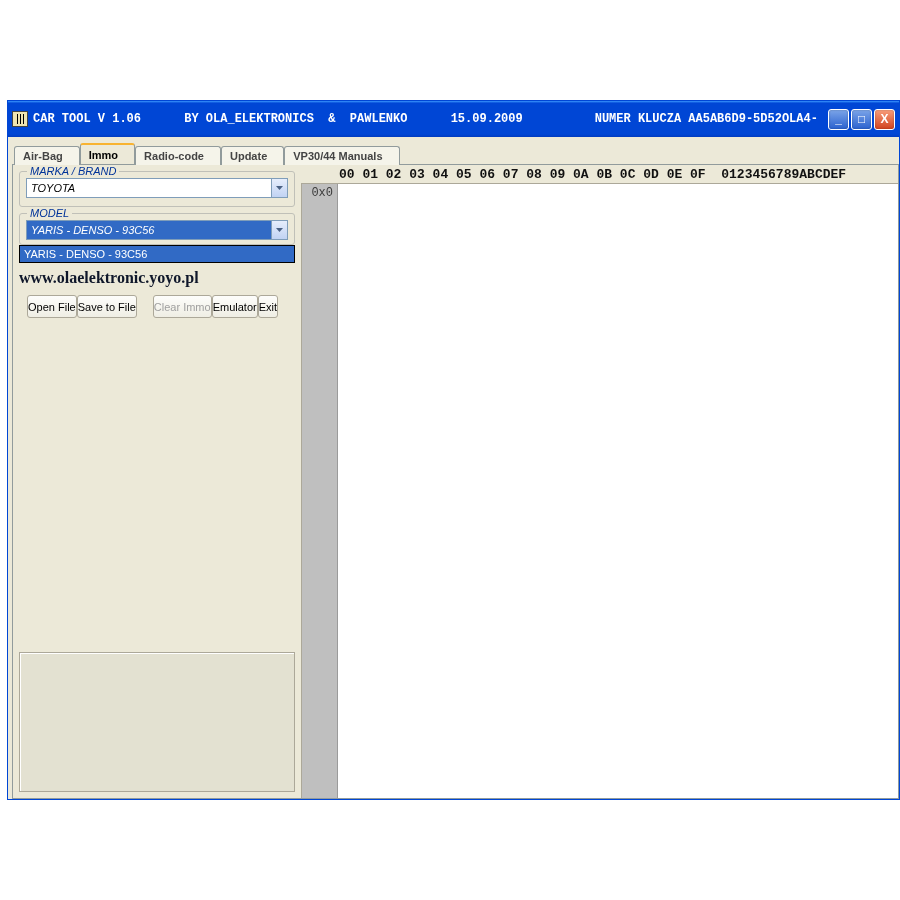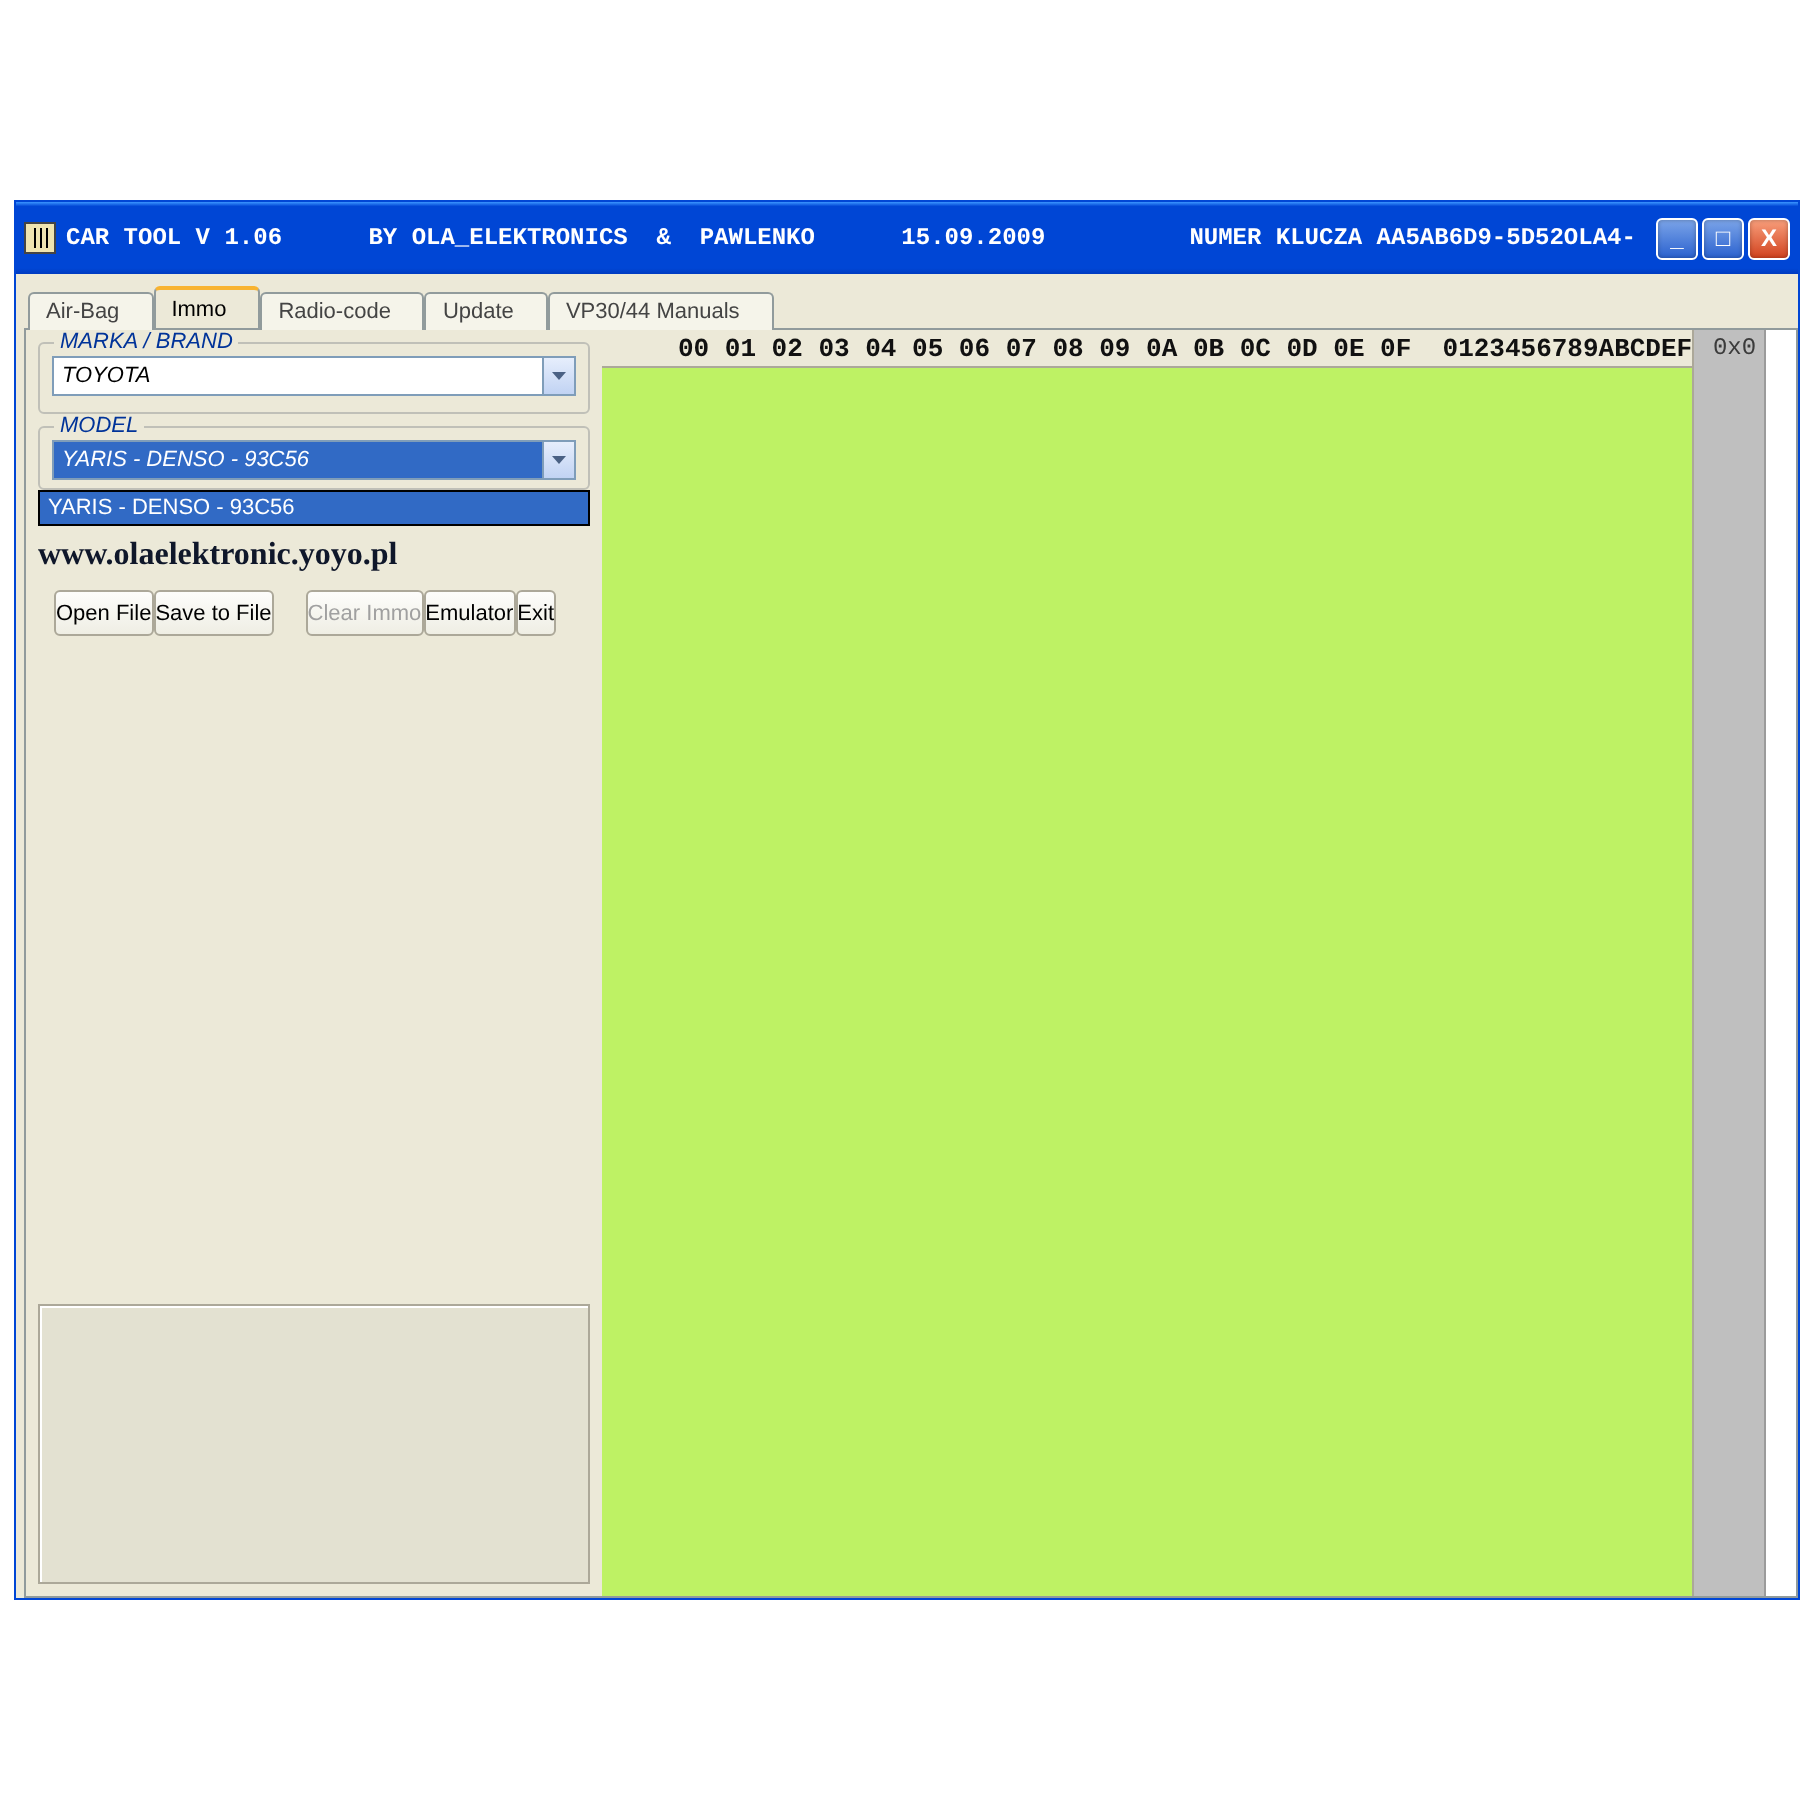--- a/index.html
+++ b/index.html
@@ -91,20 +91,21 @@
     padding: 3px 16px 3px 8px;
     margin-right: 0;
     font-size: 11px;
     border-top-left-radius: 3px;
     border-top-right-radius: 3px;
     position: relative;
     top: 1px;
     height: 19px;
     display: flex;
     align-items: center;
+    font-weight: bold;
   }
   .tab.active {
     background: #ece9d8;
     height: 21px;
     top: 0;
     padding-top: 3px;
     z-index: 2;
     border-top: 2px solid #f8b330;
   }
   .tab.inactive {
@@ -217,21 +218,21 @@
     border: 1px solid #aca899;
     background: #e3e1d1;
     height: 140px;
     box-shadow: inset 1px 1px 0 #fff;
   }
 
   
   .right-panel {
     flex: 1 1 auto;
     display: flex;
-    flex-direction: row;
+    flex-direction: column;
     overflow: hidden;
     background: #bef264;
     padding-top: 0;
     justify-content: space-between;
   }
   .hex-wrap {
     flex: 1 1 auto;
     display: flex;
     background: #fff;
     border-left: 1px solid #aca899;

